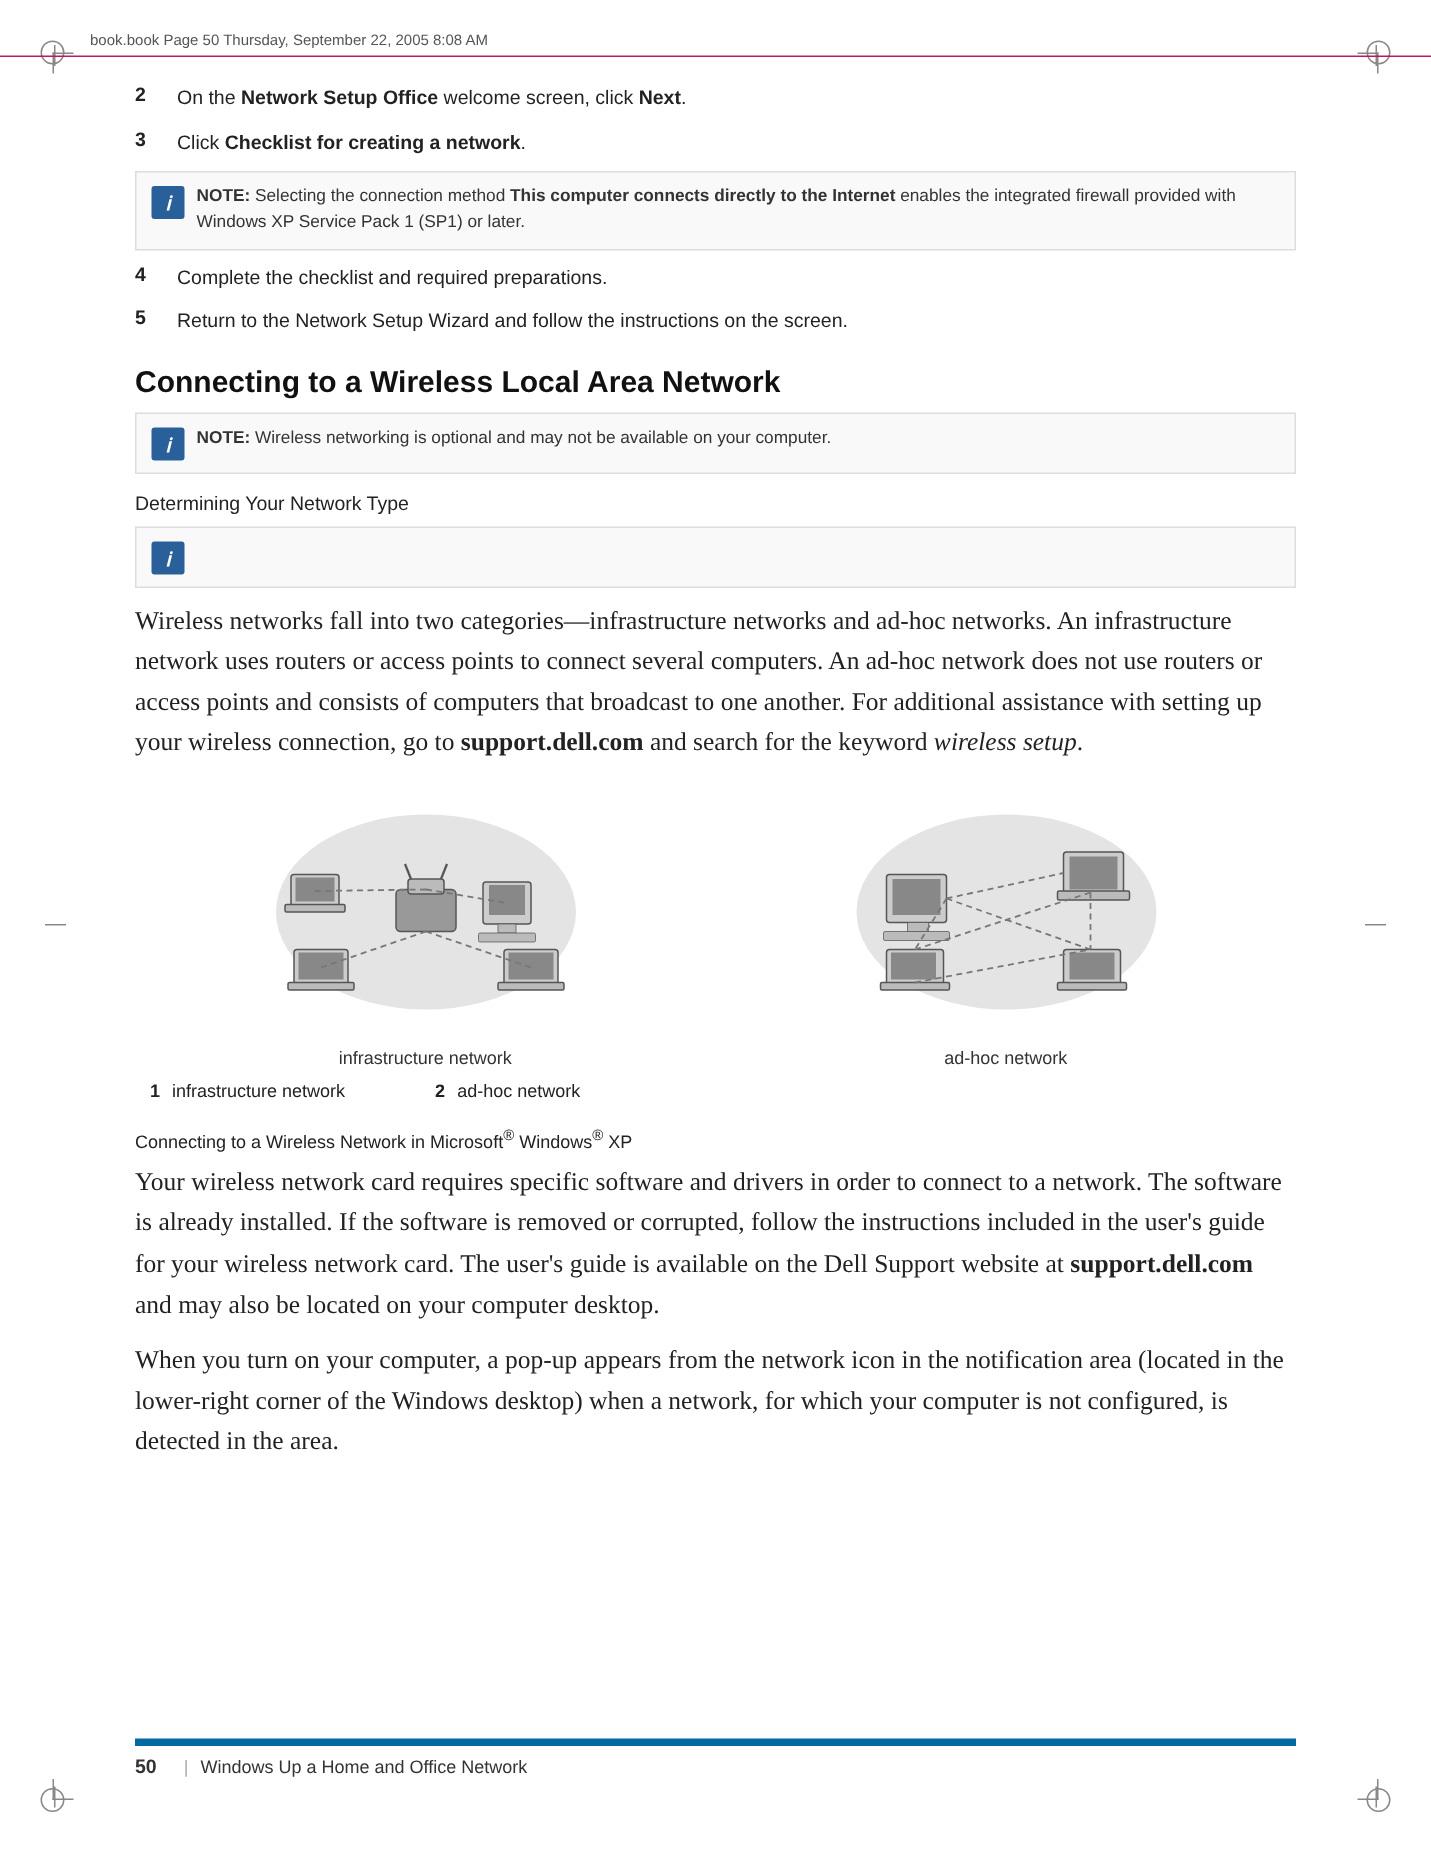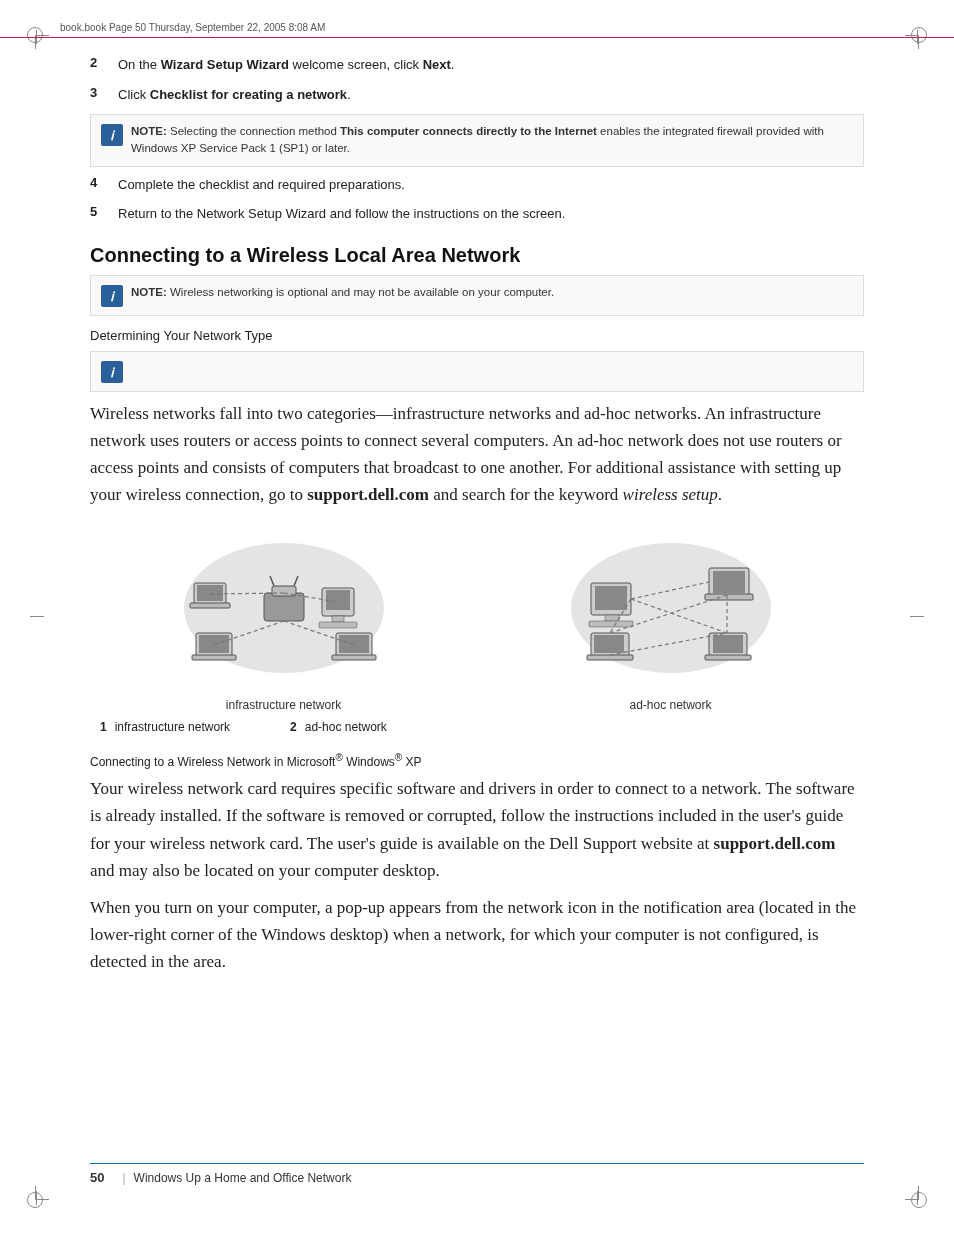--- a/index.html
+++ b/index.html
@@ -200,21 +200,21 @@
     }
 
     
     .footer {
       position: absolute;
       bottom: 50px;
       left: 90px;
       right: 90px;
       display: flex;
       align-items: center;
-      border-top: 1px solid #0369a1;
+      border-top: 5px solid #0369a1;
       padding-top: 6px;
       font-size: 12px;
       color: #333;
     }
     .footer-num {
       font-weight: bold;
       margin-right: 10px;
       font-size: 13px;
     }
     .footer-sep {
@@ -244,21 +244,21 @@
 
   <div class="header-bar">
     <span>book.book  Page 50  Thursday, September 22, 2005  8:08 AM</span>
   </div>
 
   <div class="content">
 
     <div class="step-item">
       <span class="step-num">2</span>
       <span class="step-text">
-        On the <strong>Wizard Setup Wizard</strong> welcome screen, click <strong>Next</strong>.
+        On the <strong>Network Setup Office</strong> welcome screen, click <strong>Next</strong>.
       </span>
     </div>
 
     <div class="step-item">
       <span class="step-num">3</span>
       <span class="step-text">
         Click <strong>Checklist for creating a network</strong>.
       </span>
     </div>
 

